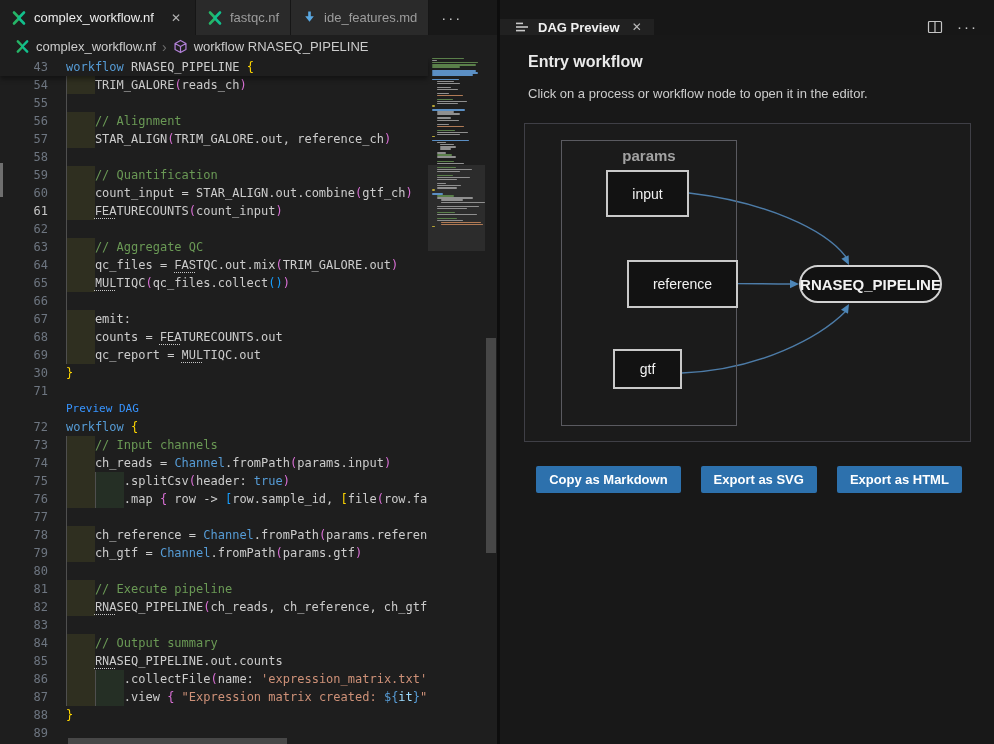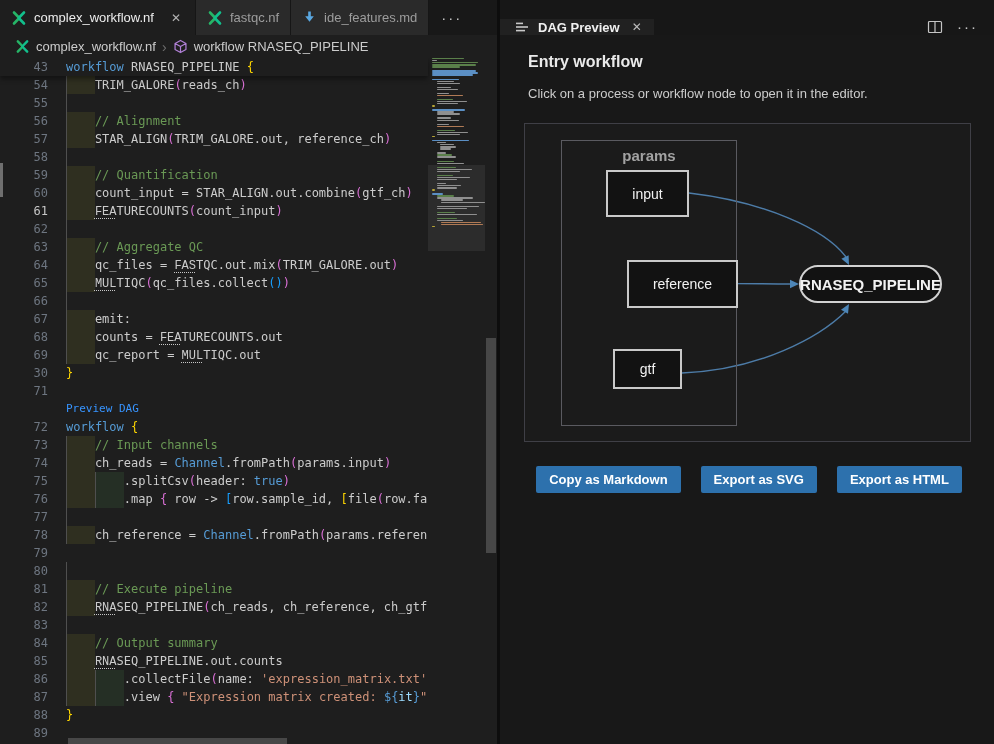--- a/index.html
+++ b/index.html
@@ -148,21 +148,21 @@
           <div class="cl"><span class="ln">30</span><span class="ct"><span class="b1">}</span></span></div>
           <div class="cl"><span class="ln">71</span><span class="ct"></span></div>
           <div class="cl lensrow"><span class="ln"></span><span class="ct">Preview DAG</span></div>
           <div class="cl"><span class="ln">72</span><span class="ct"><span class="kw">workflow</span><span> </span><span class="b1">{</span></span></div>
           <div class="cl"><span class="ln">73</span><span class="ct"><i class="guide" style="left: 0ch;"></i><span class="indb lvl1"></span><span class="cm">// Input channels</span></span></div>
           <div class="cl"><span class="ln">74</span><span class="ct"><i class="guide" style="left: 0ch;"></i><span class="indb lvl1"></span><span>ch_reads = </span><span class="kw">Channel</span><span>.fromPath</span><span class="b2">(</span><span>params.input</span><span class="b2">)</span></span></div>
           <div class="cl"><span class="ln">75</span><span class="ct"><i class="guide" style="left: 0ch;"></i><i class="guide" style="left: 4ch;"></i><span class="indb lvl1"></span><span class="indb lvl2"></span><span>.splitCsv</span><span class="b2">(</span><span>header: </span><span class="kw">true</span><span class="b2">)</span></span></div>
           <div class="cl"><span class="ln">76</span><span class="ct"><i class="guide" style="left: 0ch;"></i><i class="guide" style="left: 4ch;"></i><span class="indb lvl1"></span><span class="indb lvl2"></span><span>.map </span><span class="b2">{</span><span> row -&gt; </span><span class="b3">[</span><span>row.sample_id, </span><span class="b1">[</span><span>file</span><span class="b2">(</span><span>row.fastq_1</span></span></div>
           <div class="cl"><span class="ln">77</span><span class="ct"><i class="guide" style="left: 0ch;"></i></span></div>
           <div class="cl"><span class="ln">78</span><span class="ct"><i class="guide" style="left: 0ch;"></i><span class="indb lvl1"></span><span>ch_reference = </span><span class="kw">Channel</span><span>.fromPath</span><span class="b2">(</span><span>params.reference</span></span></div>
-          <div class="cl"><span class="ln">79</span></div>
+          <div class="cl"><span class="ln">79</span><span class="ct"><i class="guide" style="left: 0ch;"></i><span class="indb lvl1"></span><span>ch_gtf = </span><span class="kw">Channel</span><span>.fromPath</span><span class="b2">(</span><span>params.gtf</span><span class="b2">)</span></span></div>
           <div class="cl"><span class="ln">80</span><span class="ct"><i class="guide" style="left: 0ch;"></i></span></div>
           <div class="cl"><span class="ln">81</span><span class="ct"><i class="guide" style="left: 0ch;"></i><span class="indb lvl1"></span><span class="cm">// Execute pipeline</span></span></div>
           <div class="cl"><span class="ln">82</span><span class="ct"><i class="guide" style="left: 0ch;"></i><span class="indb lvl1"></span><span class="hint">RNA</span><span>SEQ_PIPELINE</span><span class="b2">(</span><span>ch_reads, ch_reference, ch_gtf</span><span class="b2">)</span></span></div>
           <div class="cl"><span class="ln">83</span><span class="ct"><i class="guide" style="left: 0ch;"></i></span></div>
           <div class="cl"><span class="ln">84</span><span class="ct"><i class="guide" style="left: 0ch;"></i><span class="indb lvl1"></span><span class="cm">// Output summary</span></span></div>
           <div class="cl"><span class="ln">85</span><span class="ct"><i class="guide" style="left: 0ch;"></i><span class="indb lvl1"></span><span class="hint">RNA</span><span>SEQ_PIPELINE.out.counts</span></span></div>
           <div class="cl"><span class="ln">86</span><span class="ct"><i class="guide" style="left: 0ch;"></i><i class="guide" style="left: 4ch;"></i><span class="indb lvl1"></span><span class="indb lvl2"></span><span>.collectFile</span><span class="b2">(</span><span>name: </span><span class="str">'expression_matrix.txt'</span><span>, </span></span></div>
           <div class="cl"><span class="ln">87</span><span class="ct"><i class="guide" style="left: 0ch;"></i><i class="guide" style="left: 4ch;"></i><span class="indb lvl1"></span><span class="indb lvl2"></span><span>.view </span><span class="b2">{</span><span> </span><span class="str">"Expression matrix created: </span><span class="kw">${</span><span class="var">it</span><span class="kw">}</span><span class="str">"</span><span> </span></span></div>
           <div class="cl"><span class="ln">88</span><span class="ct"><span class="b1">}</span></span></div>
           <div class="cl"><span class="ln">89</span><span class="ct"></span></div>

